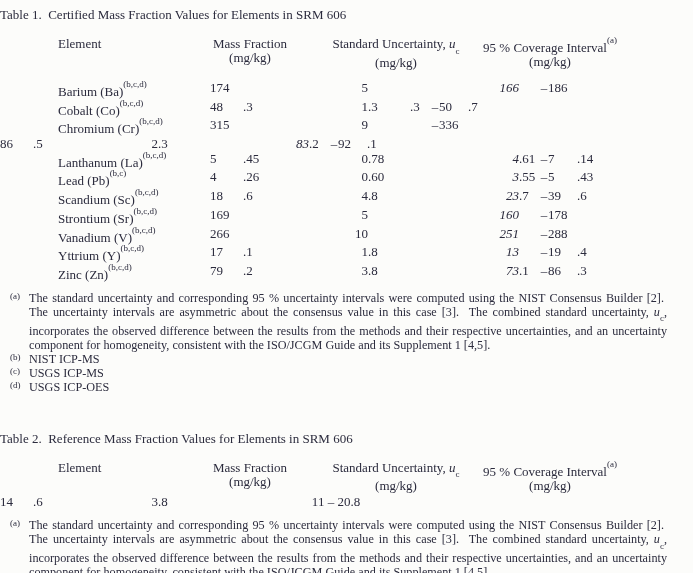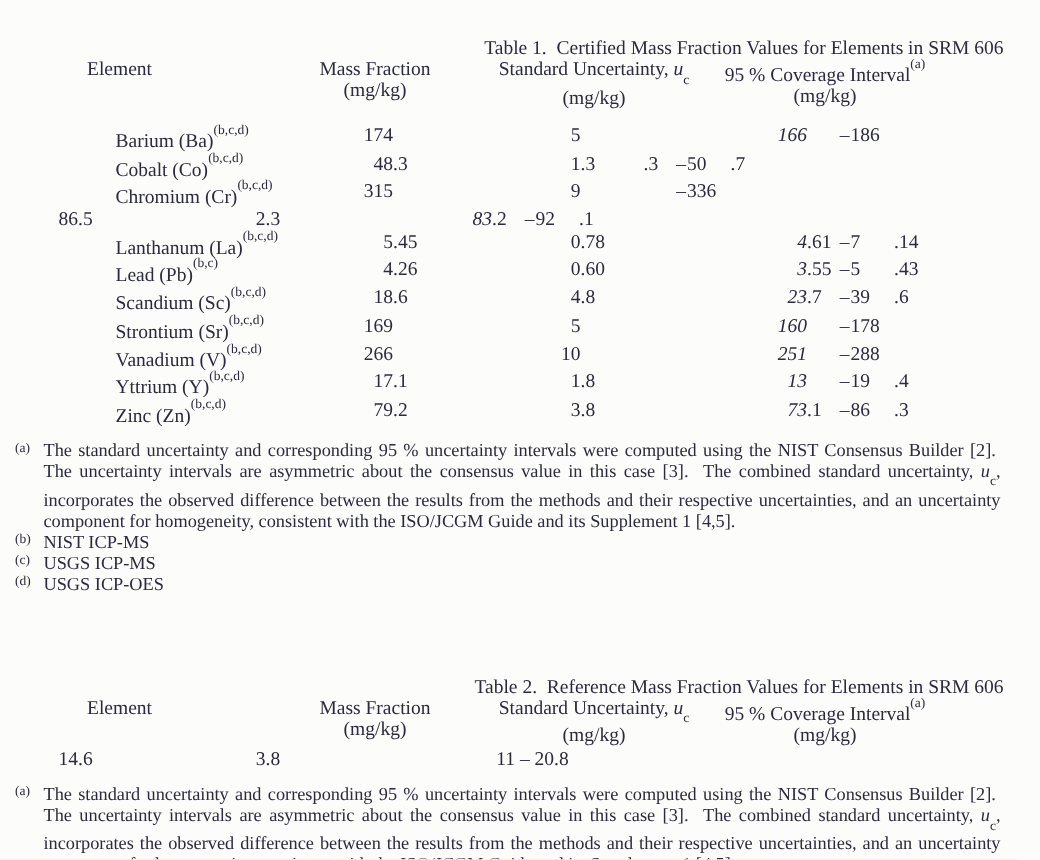--- a/index.html
+++ b/index.html
@@ -5,37 +5,37 @@
   html,body{margin:0;padding:0;background:#e9e9e9;}
   .page{
     position:relative;
     width:693px;height:573px;
     background:#fcfcfa;
     color:#2b2b3d;
     font-family:"Liberation Serif","DejaVu Serif",serif;
     font-size:13px;
     overflow:hidden;
   }
-  .tbl-title{padding-top:24px;text-align:right;line-height:15px;padding-right:24px;white-space:pre;}
+  .tbl-title{padding-top:7px;text-align:left;line-height:15px;padding-right:24px;white-space:pre;}
   .t2-title{margin-top:29px;}
   
-  .thead{position:relative;height:29px;line-height:14px;}
+  .thead{position:relative;height:29px;margin-top:15px;line-height:14px;}
   .h-el{position:absolute;left:58px;top:0;}
   .hcol{position:absolute;top:0;transform:translateX(-50%);text-align:center;white-space:nowrap;}
   .hc-mf{left:250px;}
   .hc-su{left:396px;}
   .hc-int{left:550px;}
   sup.s{font-size:9px;position:relative;top:-4px;letter-spacing:0;}
   sub.s{font-size:9px;position:relative;top:2px;}
   i.uc{font-style:italic;}
   
   .rows{margin-top:15px;}
-  .row{display:flex;line-height:14.4px;white-space:nowrap;padding-left:19px;}
+  .row{display:flex;line-height:14.4px;white-space:nowrap;}
   .c-el{width:152px;padding-left:58px;text-align:left;}
-  .c-mf-i{width:33px;text-align:right;}
+  .c-mf-i{width:33px;text-align:left;}
   .c-mf-f{width:47px;text-align:left;}
   .c-su-i{width:78px;text-align:right;}
   .c-su-f{width:42px;text-align:left;}
   .c-lo-i{width:109px;text-align:right;font-style:italic;}
   .c-lo-f{width:21px;text-align:left;}
   .c-dash{width:8px;text-align:center;}
   .c-hi-i{width:29px;}
   .c-hi-f{flex:1;text-align:left;}
   .c-int2{width:272px;text-align:center;}
   .row2{margin-top:5px;}

